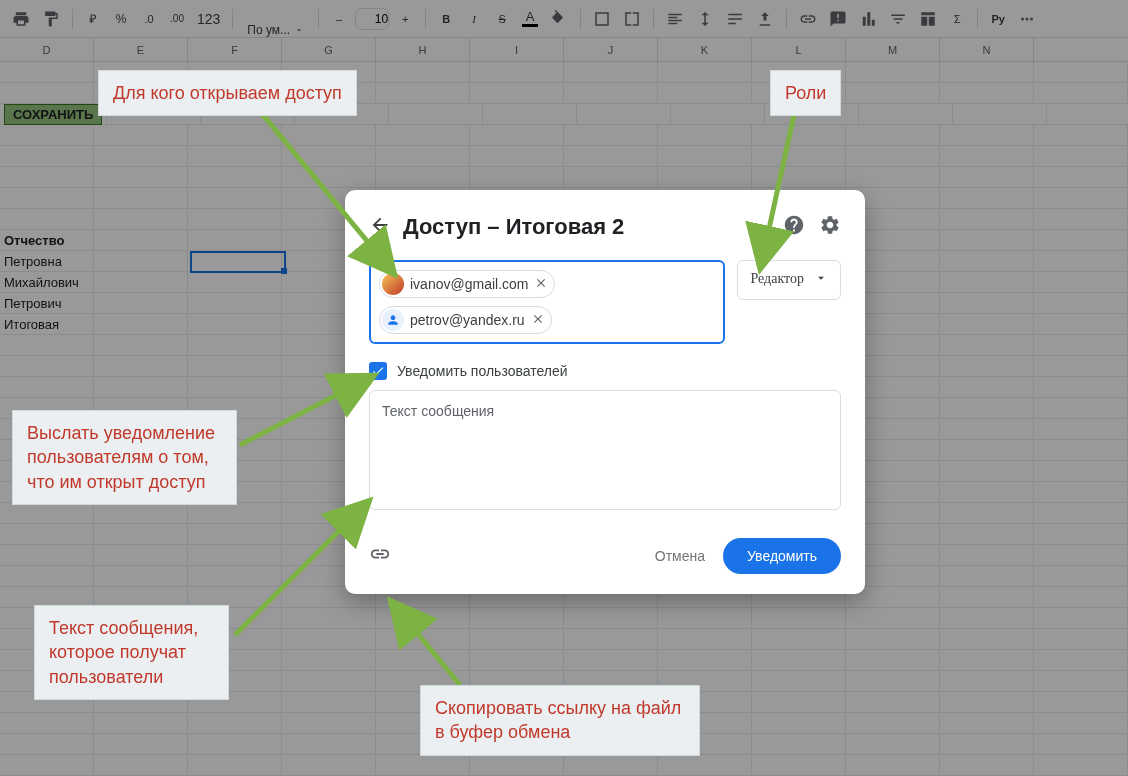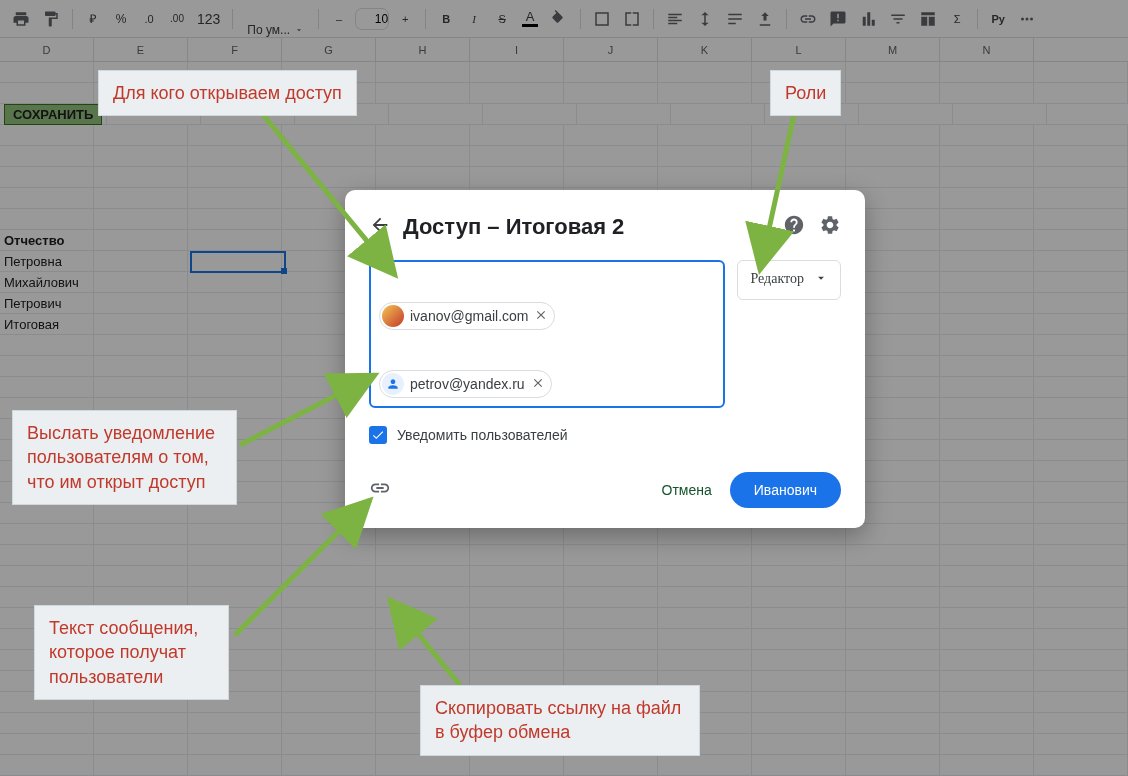--- a/index.html
+++ b/index.html
@@ -32,40 +32,40 @@
   
   .dialog { position: absolute; left: 345px; top: 190px; width: 520px; background: #fff; border-radius: 10px; box-shadow: 0 8px 24px rgba(0,0,0,.3); padding: 24px 24px 20px; }
   .dlg-head { display: flex; align-items: center; gap: 12px; margin-bottom: 20px; font-weight: bold; }
   .dlg-back svg { width: 22px; height: 22px; }
   .dlg-title { font-size: 22px; color: #202124; flex: 1; }
   .dlg-icons { display: flex; gap: 14px; }
   .dlg-icons .ibtn svg { width: 22px; height: 22px; fill: #5f6368; }
 
   .share-row { display: flex; gap: 12px; align-items: flex-start; }
   .chips-box { flex: 1; border: 2px solid #1a73e8; border-radius: 6px; padding: 8px; display: flex; flex-direction: column; gap: 8px; }
-  .chip { display: inline-flex; align-items: center; gap: 6px; border: 1px solid #dadce0; border-radius: 16px; padding: 2px 6px 2px 2px; font-size: 14px; color: #3c4043; width: fit-content; background:#fff;margin-top:32px;}
+  .chip { display: inline-flex; align-items: center; gap: 6px; border: 1px solid #dadce0; border-radius: 16px; padding: 2px 6px 2px 2px; font-size: 14px; color: #3c4043; width: fit-content; background:#fff;}
   .chip .av { width: 22px; height: 22px; border-radius: 50%; display: flex; align-items: center; justify-content: center; font-size: 12px; }
   .chip .x svg { width: 14px; height: 14px; fill:#5f6368; }
   .av1 { background: linear-gradient(135deg,#f6c453,#c0392b); }
   .av2 { background: #e8f0fe; }
   .av2 svg { width: 14px; height: 14px; fill: #1a73e8; }
 
   .role-dd { border: 1px solid #dadce0; border-radius: 6px; padding: 10px 12px; display: flex; align-items: flex-start; gap: 10px; font-size: 14px; color:#3c4043; height: 40px; font-family: Liberation Serif, serif; }
   .role-dd svg { width: 14px; height: 14px; fill:#3c4043; }
 
   .notify-row { display: flex; align-items: center; gap: 10px; margin: 18px 0 10px; font-size: 14px; color:#3c4043; }
   .cbx { width: 18px; height: 18px; background: #1a73e8; border-radius: 3px; display:flex; align-items:center; justify-content:center; }
   .cbx svg { width: 14px; height: 14px; fill:#fff; }
 
   .msg-box { width: 100%; height: 120px; border: 1px solid #dadce0; border-radius: 6px; padding: 12px; font-size: 14px; color:#5f6368; }
 
   .dlg-foot { display: flex; align-items: center; margin-top: 28px; }
   .link-ico svg { width: 22px; height: 22px; fill:#5f6368; }
   .dlg-foot .spacer { flex:1; }
-  .btn-cancel { color:#14532d; font-size:14px; padding: 8px 18px; background:none; border:none; cursor:pointer; font-weight:500;}
+  .btn-cancel { color:#737373; font-size:14px; padding: 8px 18px; background:none; border:none; cursor:pointer; font-weight:500;}
   .btn-send { background:#1a73e8; color:#fff; font-size:14px; padding: 10px 24px; border:none; border-radius: 20px; cursor:pointer; font-weight:500;}
 
   
   .note { position:absolute; background:#eceff1; border:1px solid #cfd8dc; padding: 10px 14px; font-size: 18px; color:#c0392b; line-height:1.35; z-index: 50; }
   .arrow { position:absolute; z-index:49; }
 
 </style>
 </head>
 <body>
 
@@ -754,22 +754,23 @@
 
   <div class="notify-row">
     <div class="cbx">
         <svg viewBox="0 0 24 24">
           <path d="M9 16.17L4.83 12l-1.42 1.41L9 19 21 7l-1.41-1.41z"></path>
         </svg>
       </div>
     <span>Уведомить пользователей</span>
   </div>
 
+  <div class="msg-box">Текст сообщения</div>
 
   <div class="dlg-foot">
     <div class="link-ico"><svg viewBox="0 0 24 24">
           <path d="M3.9 12c0-1.7 1.4-3.1 3.1-3.1h4V7H7c-2.8 0-5 2.2-5 5s2.2 5 5 5h4v-1.9H7c-1.7 0-3.1-1.4-3.1-3.1zM8 13h8v-2H8v2zm9-6h-4v1.9h4c1.7 0 3.1 1.4 3.1 3.1s-1.4 3.1-3.1 3.1h-4V17h4c2.8 0 5-2.2 5-5s-2.2-5-5-5z"></path>
         </svg></div>
     <div class="spacer"></div>
     <button class="btn-cancel">Отмена</button>
-    <button class="btn-send">Иванович</button>
+    <button class="btn-send">Уведомить</button>
   </div>
 </div>
 
 </body></html>

